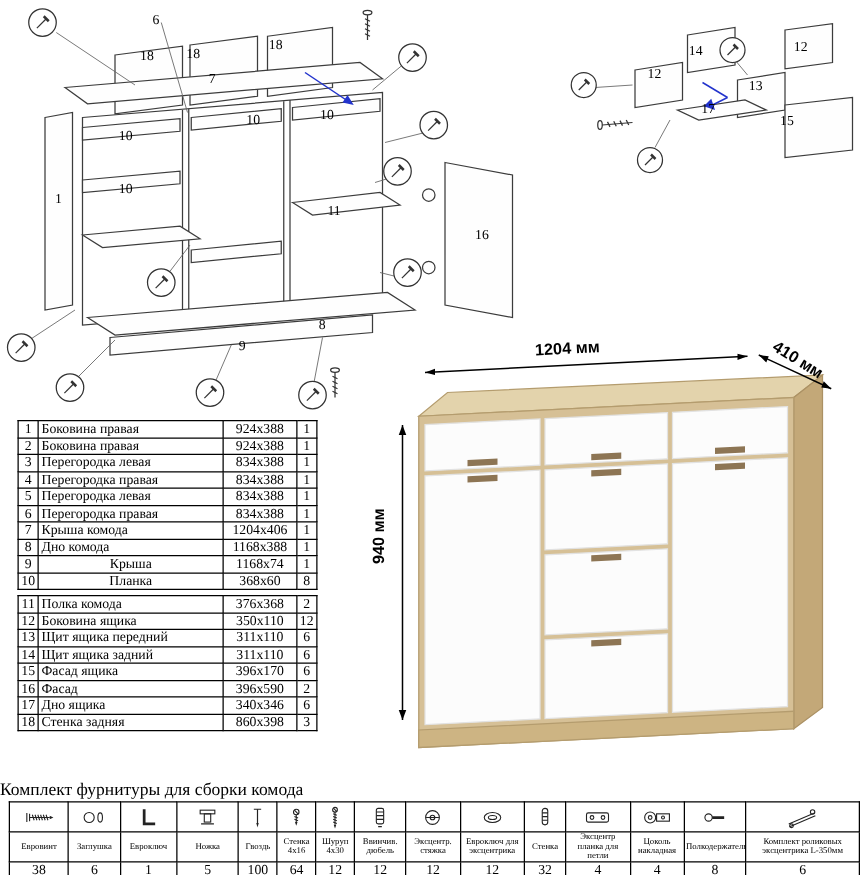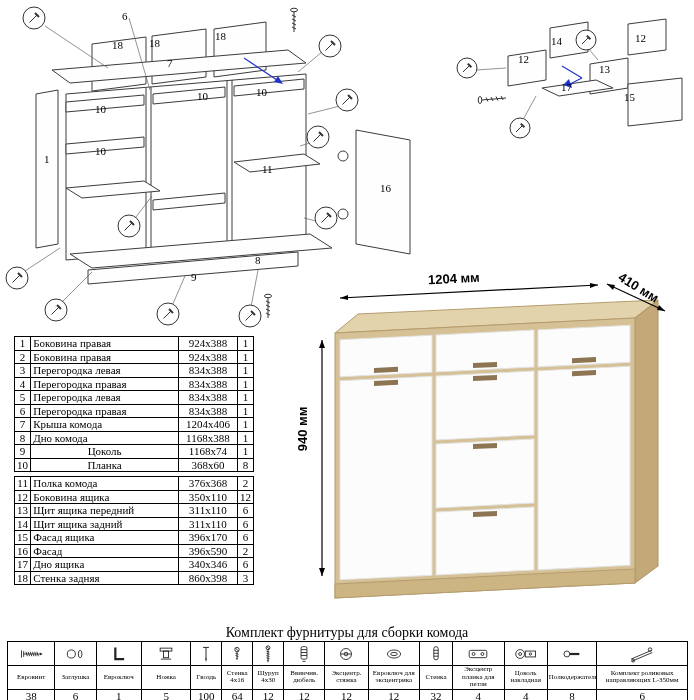--- a/index.html
+++ b/index.html
@@ -14,21 +14,21 @@
   .dim{position:absolute;font:bold 13px/14px "Liberation Sans",sans-serif;color:#000;white-space:nowrap}
   .parts-wrap{position:absolute;left:14px;top:336px;width:240px}
   table.parts{border-collapse:collapse;width:100%;margin-bottom:4px}
   table.parts td{border:1px solid #000;font:11px/12.5px "Liberation Serif",serif;padding:0 2px;height:12.5px;color:#000;white-space:nowrap}
   td.c-num{width:16px;text-align:center;padding:0}
   td.c-name{width:146px}
   td.c-size{width:58px;text-align:center}
   td.c-qty{width:16px;text-align:center;padding:0}
   #parts-table-1 tr:nth-child(9) .c-name,
   #parts-table-1 tr:nth-child(10) .c-name{text-align:center}
-  .hw-title{position:absolute;left:0;top:625px;width:694px;text-align:center;font:14px/15px "Liberation Serif",serif;color:#000}
+  .hw-title{position:absolute;left:0;top:625px;width:694px;font:14px/15px "Liberation Serif",serif;color:#000}
   .hw-wrap{position:absolute;left:7px;top:641px;width:681px}
   table.hw{border-collapse:collapse;width:100%;table-layout:fixed}
   table.hw td{border:1px solid #000;text-align:center;vertical-align:middle;overflow:hidden}
   .hw-icon-cell{height:24px}
   .hw-icon-cell svg{display:block;margin:0 auto;width:30px;height:22px}
   .hw-name-cell{font:7px/7.5px "Liberation Serif",serif;height:16px;padding:0 1px;color:#000}
   .hw-qty-cell{font:11px/13px "Liberation Serif",serif;height:14px;color:#000}
 </style>
 </head>
 <body>
@@ -252,21 +252,21 @@
             <td class="c-qty">1</td>
           </tr>
           <tr>
             <td class="c-num">8</td>
             <td class="c-name">Дно комода</td>
             <td class="c-size">1168х388</td>
             <td class="c-qty">1</td>
           </tr>
           <tr>
             <td class="c-num">9</td>
-            <td class="c-name">Цоколь</td>
+            <td class="c-name">Крыша</td>
             <td class="c-size">1168х74</td>
             <td class="c-qty">1</td>
           </tr>
           <tr>
             <td class="c-num">10</td>
             <td class="c-name">Планка</td>
             <td class="c-size">368х60</td>
             <td class="c-qty">8</td>
           </tr>
         </tbody>
@@ -478,21 +478,21 @@
             <td class="hw-name-cell">Гвоздь</td>
             <td class="hw-name-cell">Стенка 4х16</td>
             <td class="hw-name-cell">Шуруп 4х30</td>
             <td class="hw-name-cell">Ввинчив. дюбель</td>
             <td class="hw-name-cell">Эксцентр. стяжка</td>
             <td class="hw-name-cell">Евроключ для эксцентрика</td>
             <td class="hw-name-cell">Стенка</td>
             <td class="hw-name-cell">Эксцентр планка для петли</td>
             <td class="hw-name-cell">Цоколь накладная</td>
             <td class="hw-name-cell">Полкодержатель</td>
-            <td class="hw-name-cell">Комплект роликовых направляющих L-350мм</td>
+            <td class="hw-name-cell">Комплект роликовых эксцентрика L-350мм</td>
           </tr>
         <tr id="hw-qtys">
             <td class="hw-qty-cell">38</td>
             <td class="hw-qty-cell">6</td>
             <td class="hw-qty-cell">1</td>
             <td class="hw-qty-cell">5</td>
             <td class="hw-qty-cell">100</td>
             <td class="hw-qty-cell">64</td>
             <td class="hw-qty-cell">12</td>
             <td class="hw-qty-cell">12</td>

